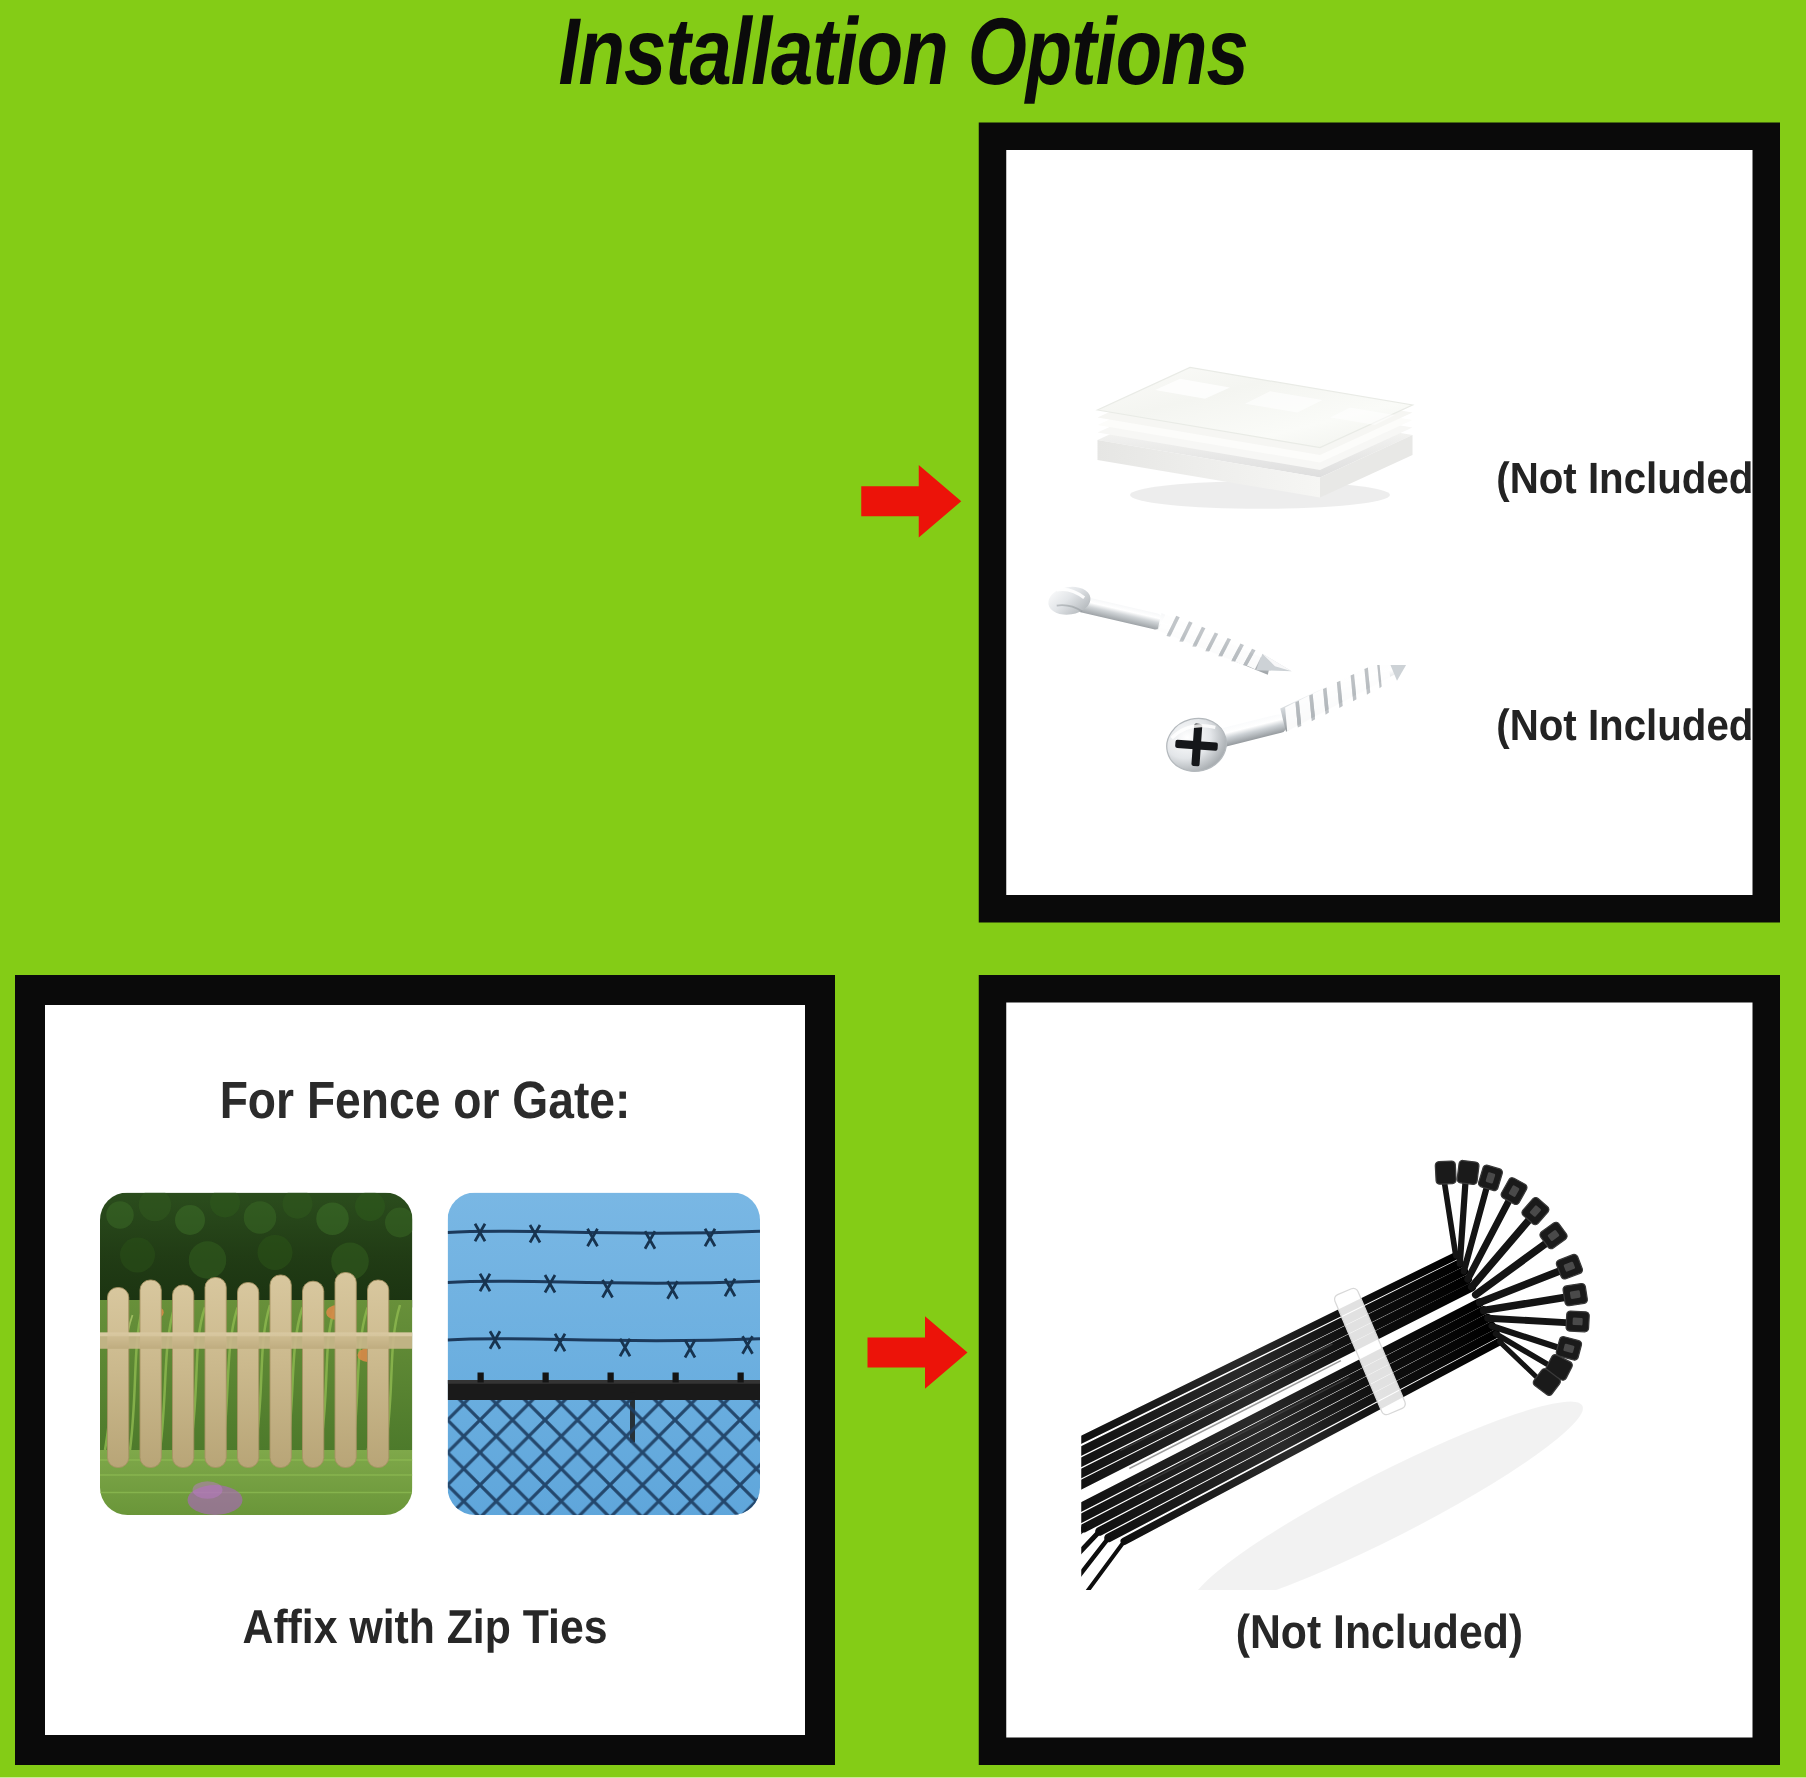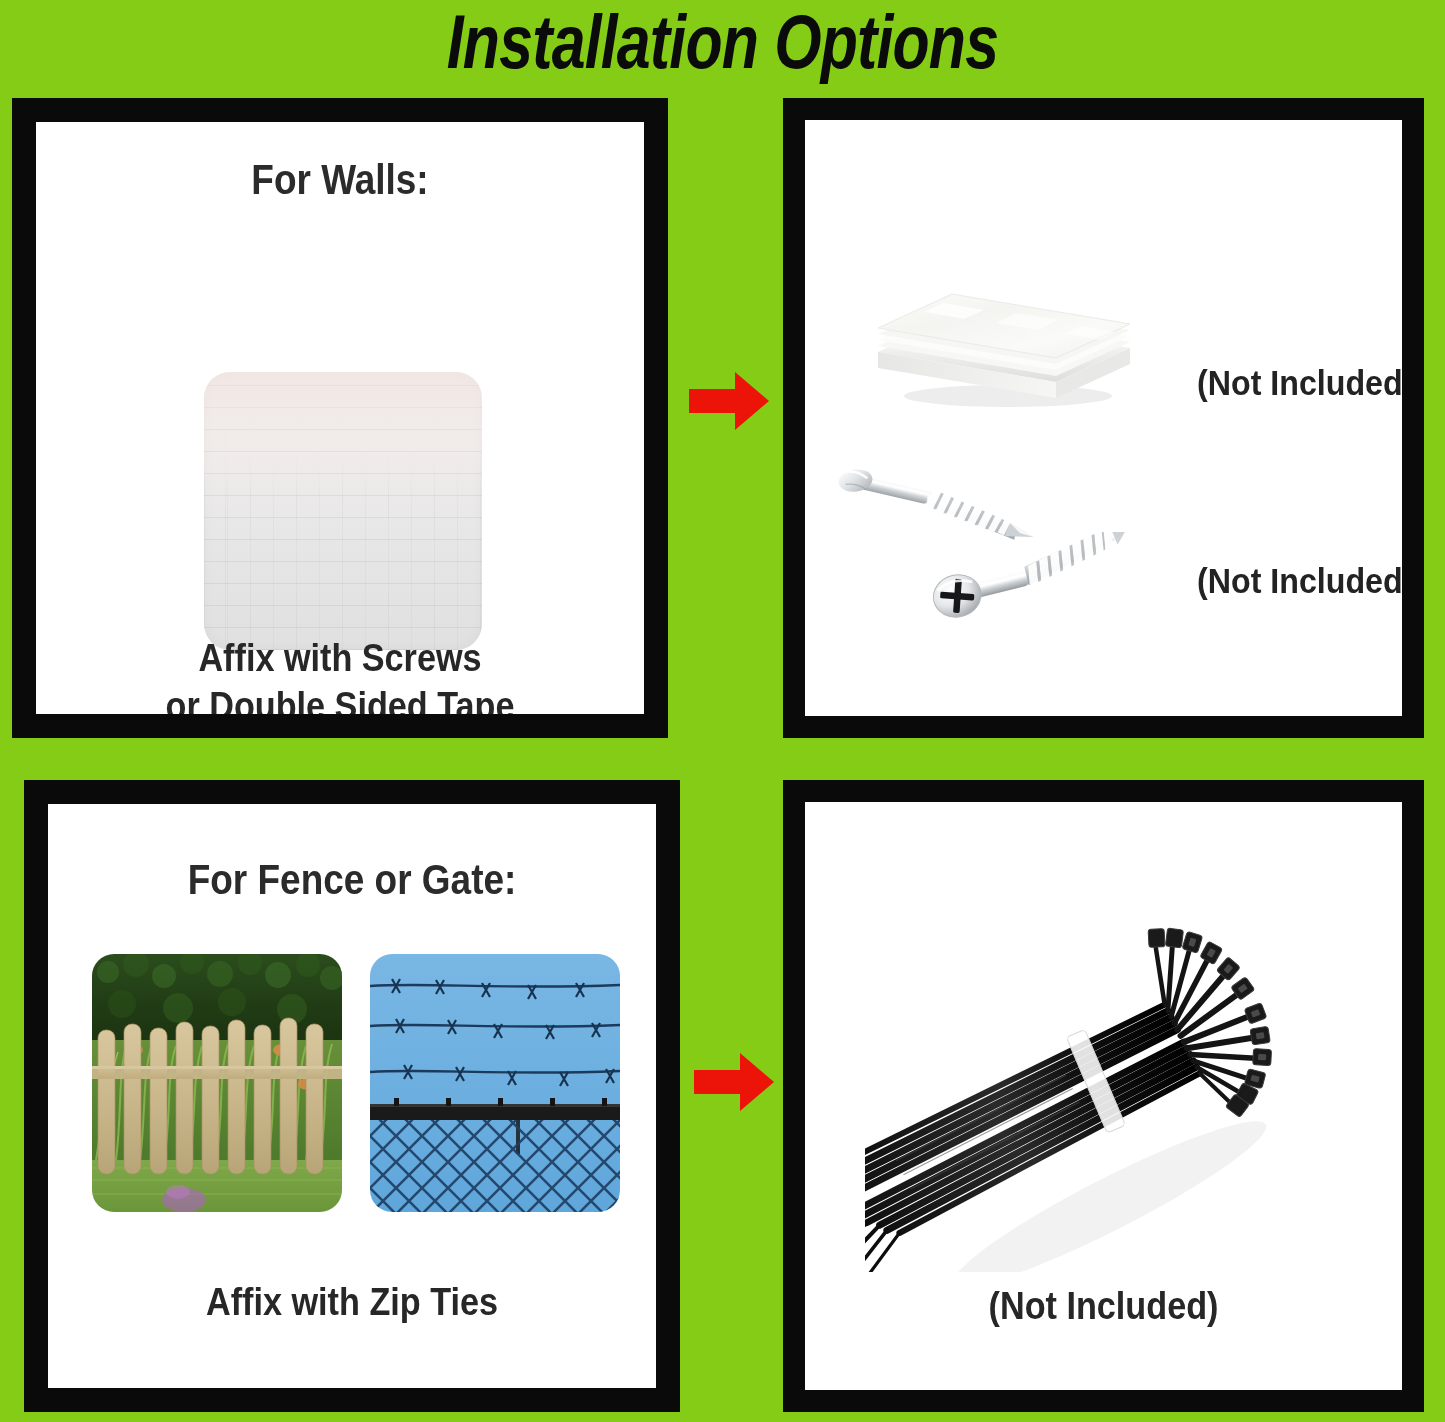--- a/index.html
+++ b/index.html
@@ -22,21 +22,21 @@
   
   .panel{position:absolute;background:#0a0a0a;box-sizing:border-box;}
   .panel .inner{position:absolute;background:#ffffff;overflow:hidden;}
 
   #panel-walls      {left:12px;  top:98px;   width:656px;  height:640px;}
   #panel-walls .inner{left:24px;top:24px;width:608px;height:592px;}
 
   #panel-hardware   {left:783px; top:98px;   width:641px;  height:640px;}
   #panel-hardware .inner{left:22px;top:22px;width:597px;height:596px;}
 
-  #panel-fence      {left:24px;  top:780px;  width:656px;  height:632px;}
+  #panel-fence      {left:12px;  top:780px;  width:656px;  height:632px;}
   #panel-fence .inner{left:24px;top:24px;width:608px;height:584px;}
 
   #panel-zipties    {left:783px; top:780px;  width:641px;  height:632px;}
   #panel-zipties .inner{left:22px;top:22px;width:597px;height:588px;}
 
   
   .head{
     position:absolute;width:100%;text-align:center;
     font-family:"Liberation Sans",sans-serif;
     font-weight:700;font-size:42px;color:#2b2b2b;
@@ -112,36 +112,20 @@
   
   #ziptie-bundle{position:absolute;left:840px;top:905px;width:470px;height:368px;}
 </style>
 </head>
 <body>
 
 <div id="root">
 
   <div class="title">Installation Options</div>
 
-  <div class="panel" id="panel-walls">
-    <div class="inner">
-
-      <div class="head" style="top:34px;">For Walls:</div>
-
-      <div class="wall">
-        <div class="brick-rows"></div>
-        <div class="brick-verts"></div>
-        <div class="brick-verts2"></div>
-        <div class="tint"></div>
-      </div>
-
-      <div class="cap" style="top:512px;">Affix with Screws</div>
-      <div class="cap" style="top:560px;">or Double Sided Tape</div>
-    </div>
-  </div>
 
   <div class="arrow" style="left:687px;top:369px;">
     <svg width="84" height="64" viewBox="0 0 84 64" aria-hidden="true">
       <polygon points="2,20 48,20 48,3 82,32 48,61 48,44 2,44" fill="#ec1309"></polygon>
     </svg>
   </div>
 
   <div class="panel" id="panel-hardware">
     <div class="inner">
 

